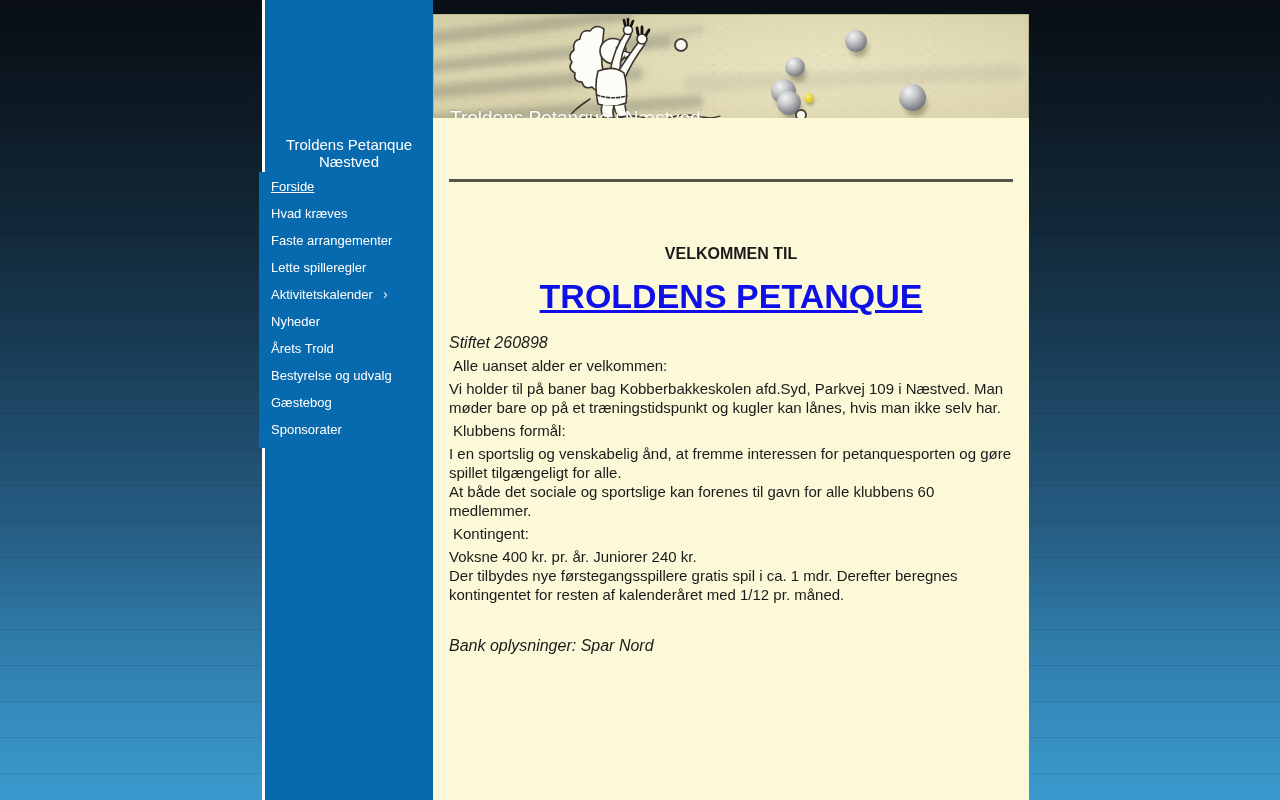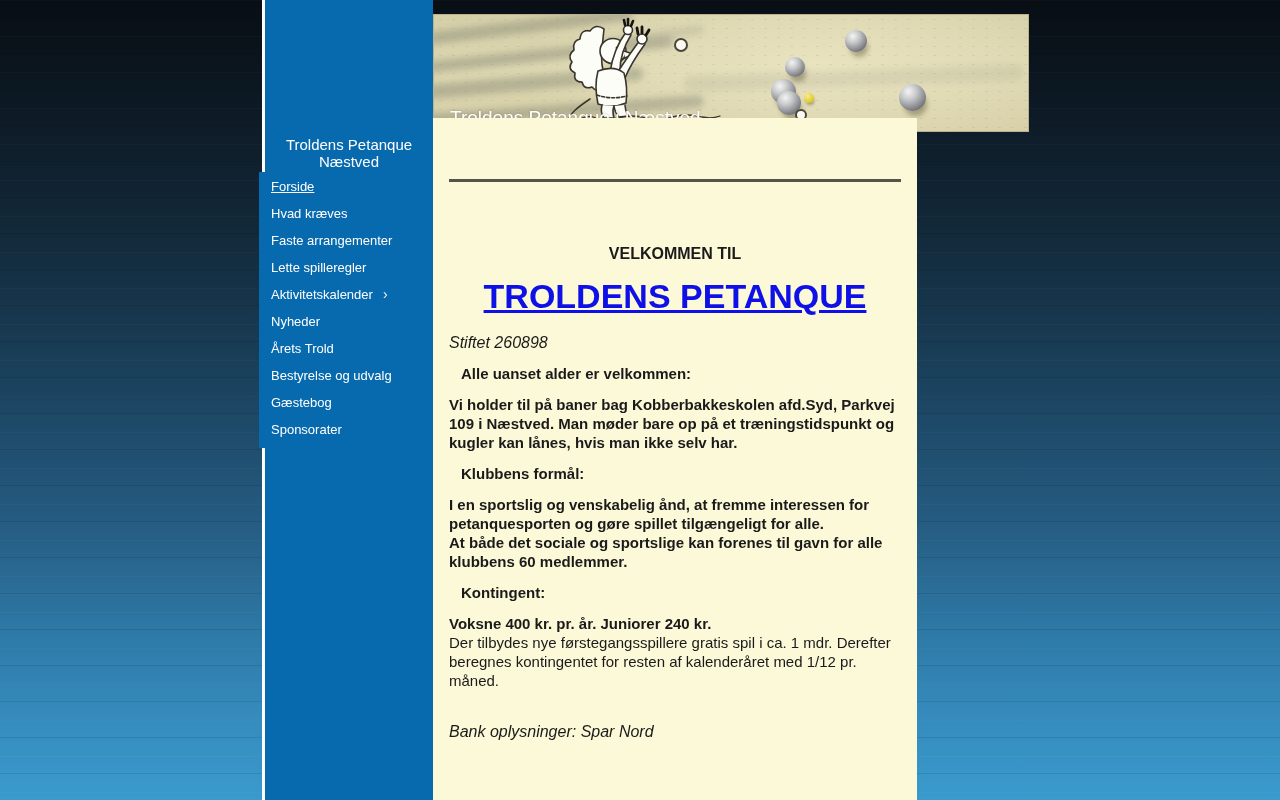--- a/index.html
+++ b/index.html
@@ -56,31 +56,31 @@
   .ball-white{border-radius:50%;background:#fcfaf0;border:2px solid #4a463c;box-sizing:border-box;}
   .cochonnet{border-radius:50%;background:radial-gradient(circle at 35% 30%, #f8ef82 0%, #ddc82a 70%, #c2ad14 100%);
     box-shadow:1px 3px 3px -1px rgba(96,88,56,0.5);}
   .banner-caption{
     left:16px;bottom:2px;color:#ffffff;font-size:19px;
     text-shadow:0 0 2px rgba(120,110,80,0.6);white-space:nowrap;z-index:5;
   }
 
   
   .content{
-    left:433px;top:118px;width:484px;height:682px;background:#fcf9d8;z-index:2;
+    left:433px;top:118px;width:596px;height:682px;background:#fcf9d8;z-index:2;
     box-sizing:border-box;padding:0 16px;color:#1a1a1a;font-size:15px;line-height:19px;
   }
   .rule{height:3px;background:#54544a;border:0;margin:61px 0 0 0;}
   .welcome{margin:62px 0 0 0;text-align:center;font-weight:bold;font-size:16px;}
   .main-title{margin:14px 0 0 0;text-align:center;font-size:34px;line-height:38px;font-weight:bold;}
   .main-title a{color:#0f10e8;text-decoration:underline;}
   .stiftet{margin:18px 0 0 0;text-align:left;font-style:italic;font-size:16px;}
-  p.h{font-weight:bold;margin:12px;}
+  p.h{font-weight:normal;margin:4px;}
   p.b{margin:0;}
-  .mt13{margin-top:13px;font-weight:bold;} .mt16{margin-top:16px;} .mt32{margin-top:32px;}
+  .mt13{margin-top:13px;} .mt16{margin-top:16px;} .mt32{margin-top:32px;}
   .mt43{margin-top:43px;} .mt12{margin-top:12px;}
   .bank{font-style:italic;font-size:16px;margin:32px 0 0 0;}
 
   .troll-svg{left:118px;top:0;width:190px;height:118px;z-index:4;}
 </style>
 </head>
 <body>
 
 <div class="abs white-line"></div>
 

